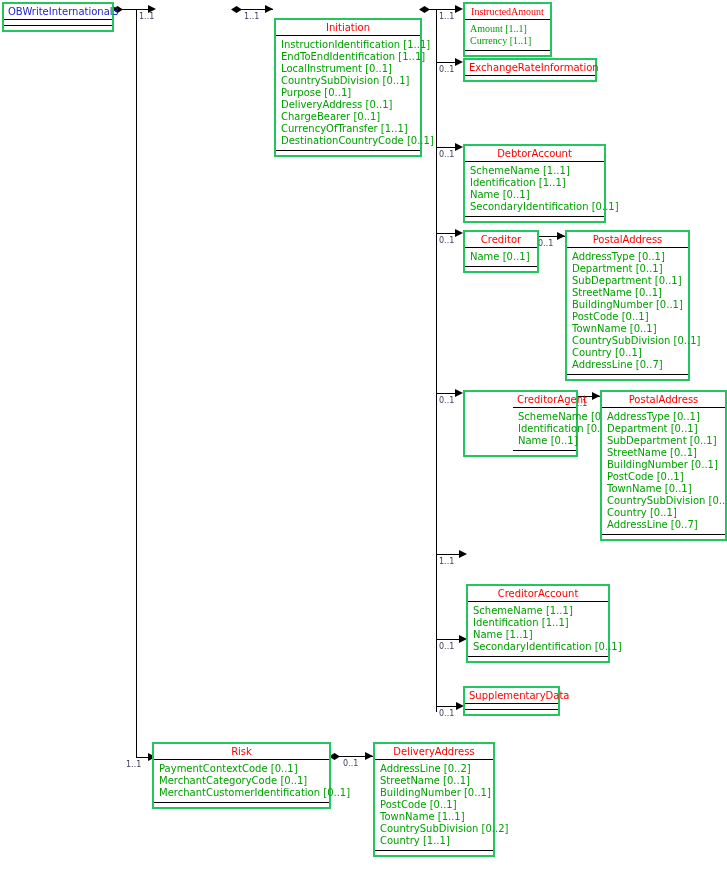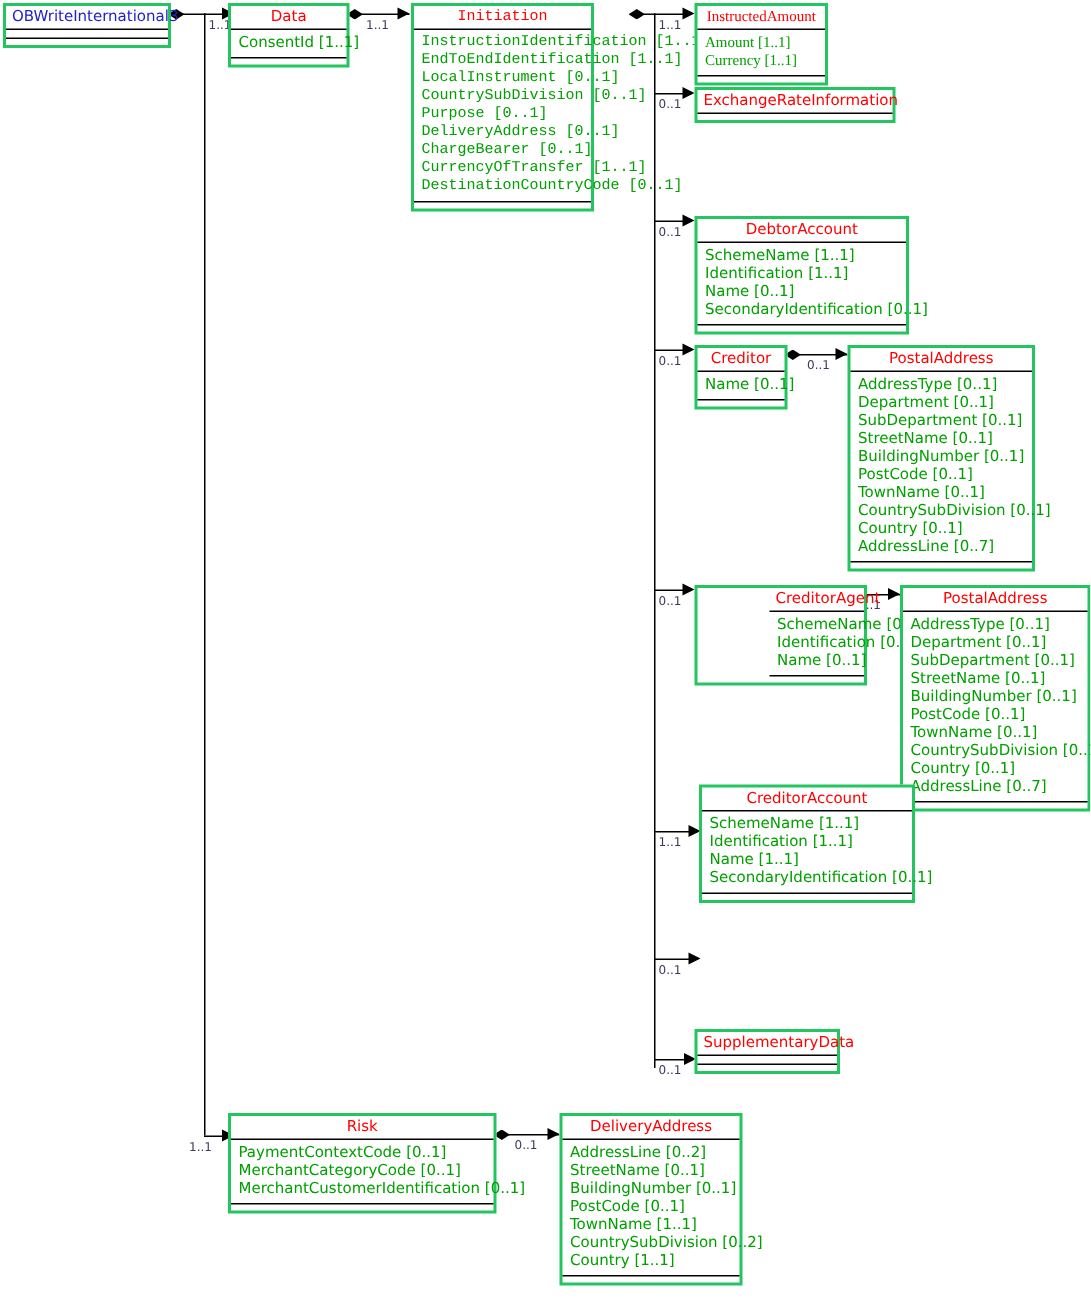--- a/index.html
+++ b/index.html
@@ -114,29 +114,22 @@
   <div class="ln hln" style="left:339px;top:756px;width:34px;"></div>
   <div class="arrow" style="left:365px;top:752px;"></div>
   <div class="card-lbl" style="left:343px;top:759px;">0..1</div>
 
   <div class="box root" style="left:2px;top:2px;width:112px;">
     <div class="hdr">OBWriteInternational3</div>
     <div class="attrs empty"></div>
     <div class="foot"></div>
   </div>
 
-  <div class="box" style="left:152px;top:2px;width:81px;">
-    <div class="hdr">Data</div>
-    <div class="attrs">
-      <div class="attr"><span>ConsentId</span> <span class="card">[1..1]</span></div>
-    </div>
-    <div class="foot"></div>
-  </div>
-
-  <div class="box" style="left:274px;top:2px;width:122px;font-family:Liberation Mono, monospace;">
+
+  <div class="box" style="left:274px;top:18px;width:148px;">
     <div class="hdr">Initiation</div>
     <div class="attrs">
       <div class="attr"><span>InstructionIdentification</span> <span class="card">[1..1]</span></div>
       <div class="attr"><span>EndToEndIdentification</span> <span class="card">[1..1]</span></div>
       <div class="attr"><span>LocalInstrument</span> <span class="card">[0..1]</span></div>
       <div class="attr"><span>CountrySubDivision</span> <span class="card">[0..1]</span></div>
       <div class="attr"><span>Purpose</span> <span class="card">[0..1]</span></div>
       <div class="attr"><span>DeliveryAddress</span> <span class="card">[0..1]</span></div>
       <div class="attr"><span>ChargeBearer</span> <span class="card">[0..1]</span></div>
       <div class="attr"><span>CurrencyOfTransfer</span> <span class="card">[1..1]</span></div>
@@ -163,21 +156,21 @@
     <div class="hdr">DebtorAccount</div>
     <div class="attrs">
       <div class="attr"><span>SchemeName</span> <span class="card">[1..1]</span></div>
       <div class="attr"><span>Identification</span> <span class="card">[1..1]</span></div>
       <div class="attr"><span>Name</span> <span class="card">[0..1]</span></div>
       <div class="attr"><span>SecondaryIdentification</span> <span class="card">[0..1]</span></div>
     </div>
     <div class="foot"></div>
   </div>
 
-  <div class="box" style="left:463px;top:230px;width:62px;">
+  <div class="box" style="left:463px;top:230px;width:76px;">
     <div class="hdr">Creditor</div>
     <div class="attrs">
       <div class="attr"><span>Name</span> <span class="card">[0..1]</span></div>
     </div>
     <div class="foot"></div>
   </div>
 
   <div class="box" style="left:565px;top:230px;width:125px;">
     <div class="hdr">PostalAddress</div>
     <div class="attrs">
@@ -215,21 +208,21 @@
       <div class="attr"><span>BuildingNumber</span> <span class="card">[0..1]</span></div>
       <div class="attr"><span>PostCode</span> <span class="card">[0..1]</span></div>
       <div class="attr"><span>TownName</span> <span class="card">[0..1]</span></div>
       <div class="attr"><span>CountrySubDivision</span> <span class="card">[0..1]</span></div>
       <div class="attr"><span>Country</span> <span class="card">[0..1]</span></div>
       <div class="attr"><span>AddressLine</span> <span class="card">[0..7]</span></div>
     </div>
     <div class="foot"></div>
   </div>
 
-  <div class="box" style="left:466px;top:523px;width:144px;">
+  <div class="box" style="left:466px;top:584px;width:144px;">
     <div class="hdr">CreditorAccount</div>
     <div class="attrs">
       <div class="attr"><span>SchemeName</span> <span class="card">[1..1]</span></div>
       <div class="attr"><span>Identification</span> <span class="card">[1..1]</span></div>
       <div class="attr"><span>Name</span> <span class="card">[1..1]</span></div>
       <div class="attr"><span>SecondaryIdentification</span> <span class="card">[0..1]</span></div>
     </div>
     <div class="foot"></div>
   </div>
 

